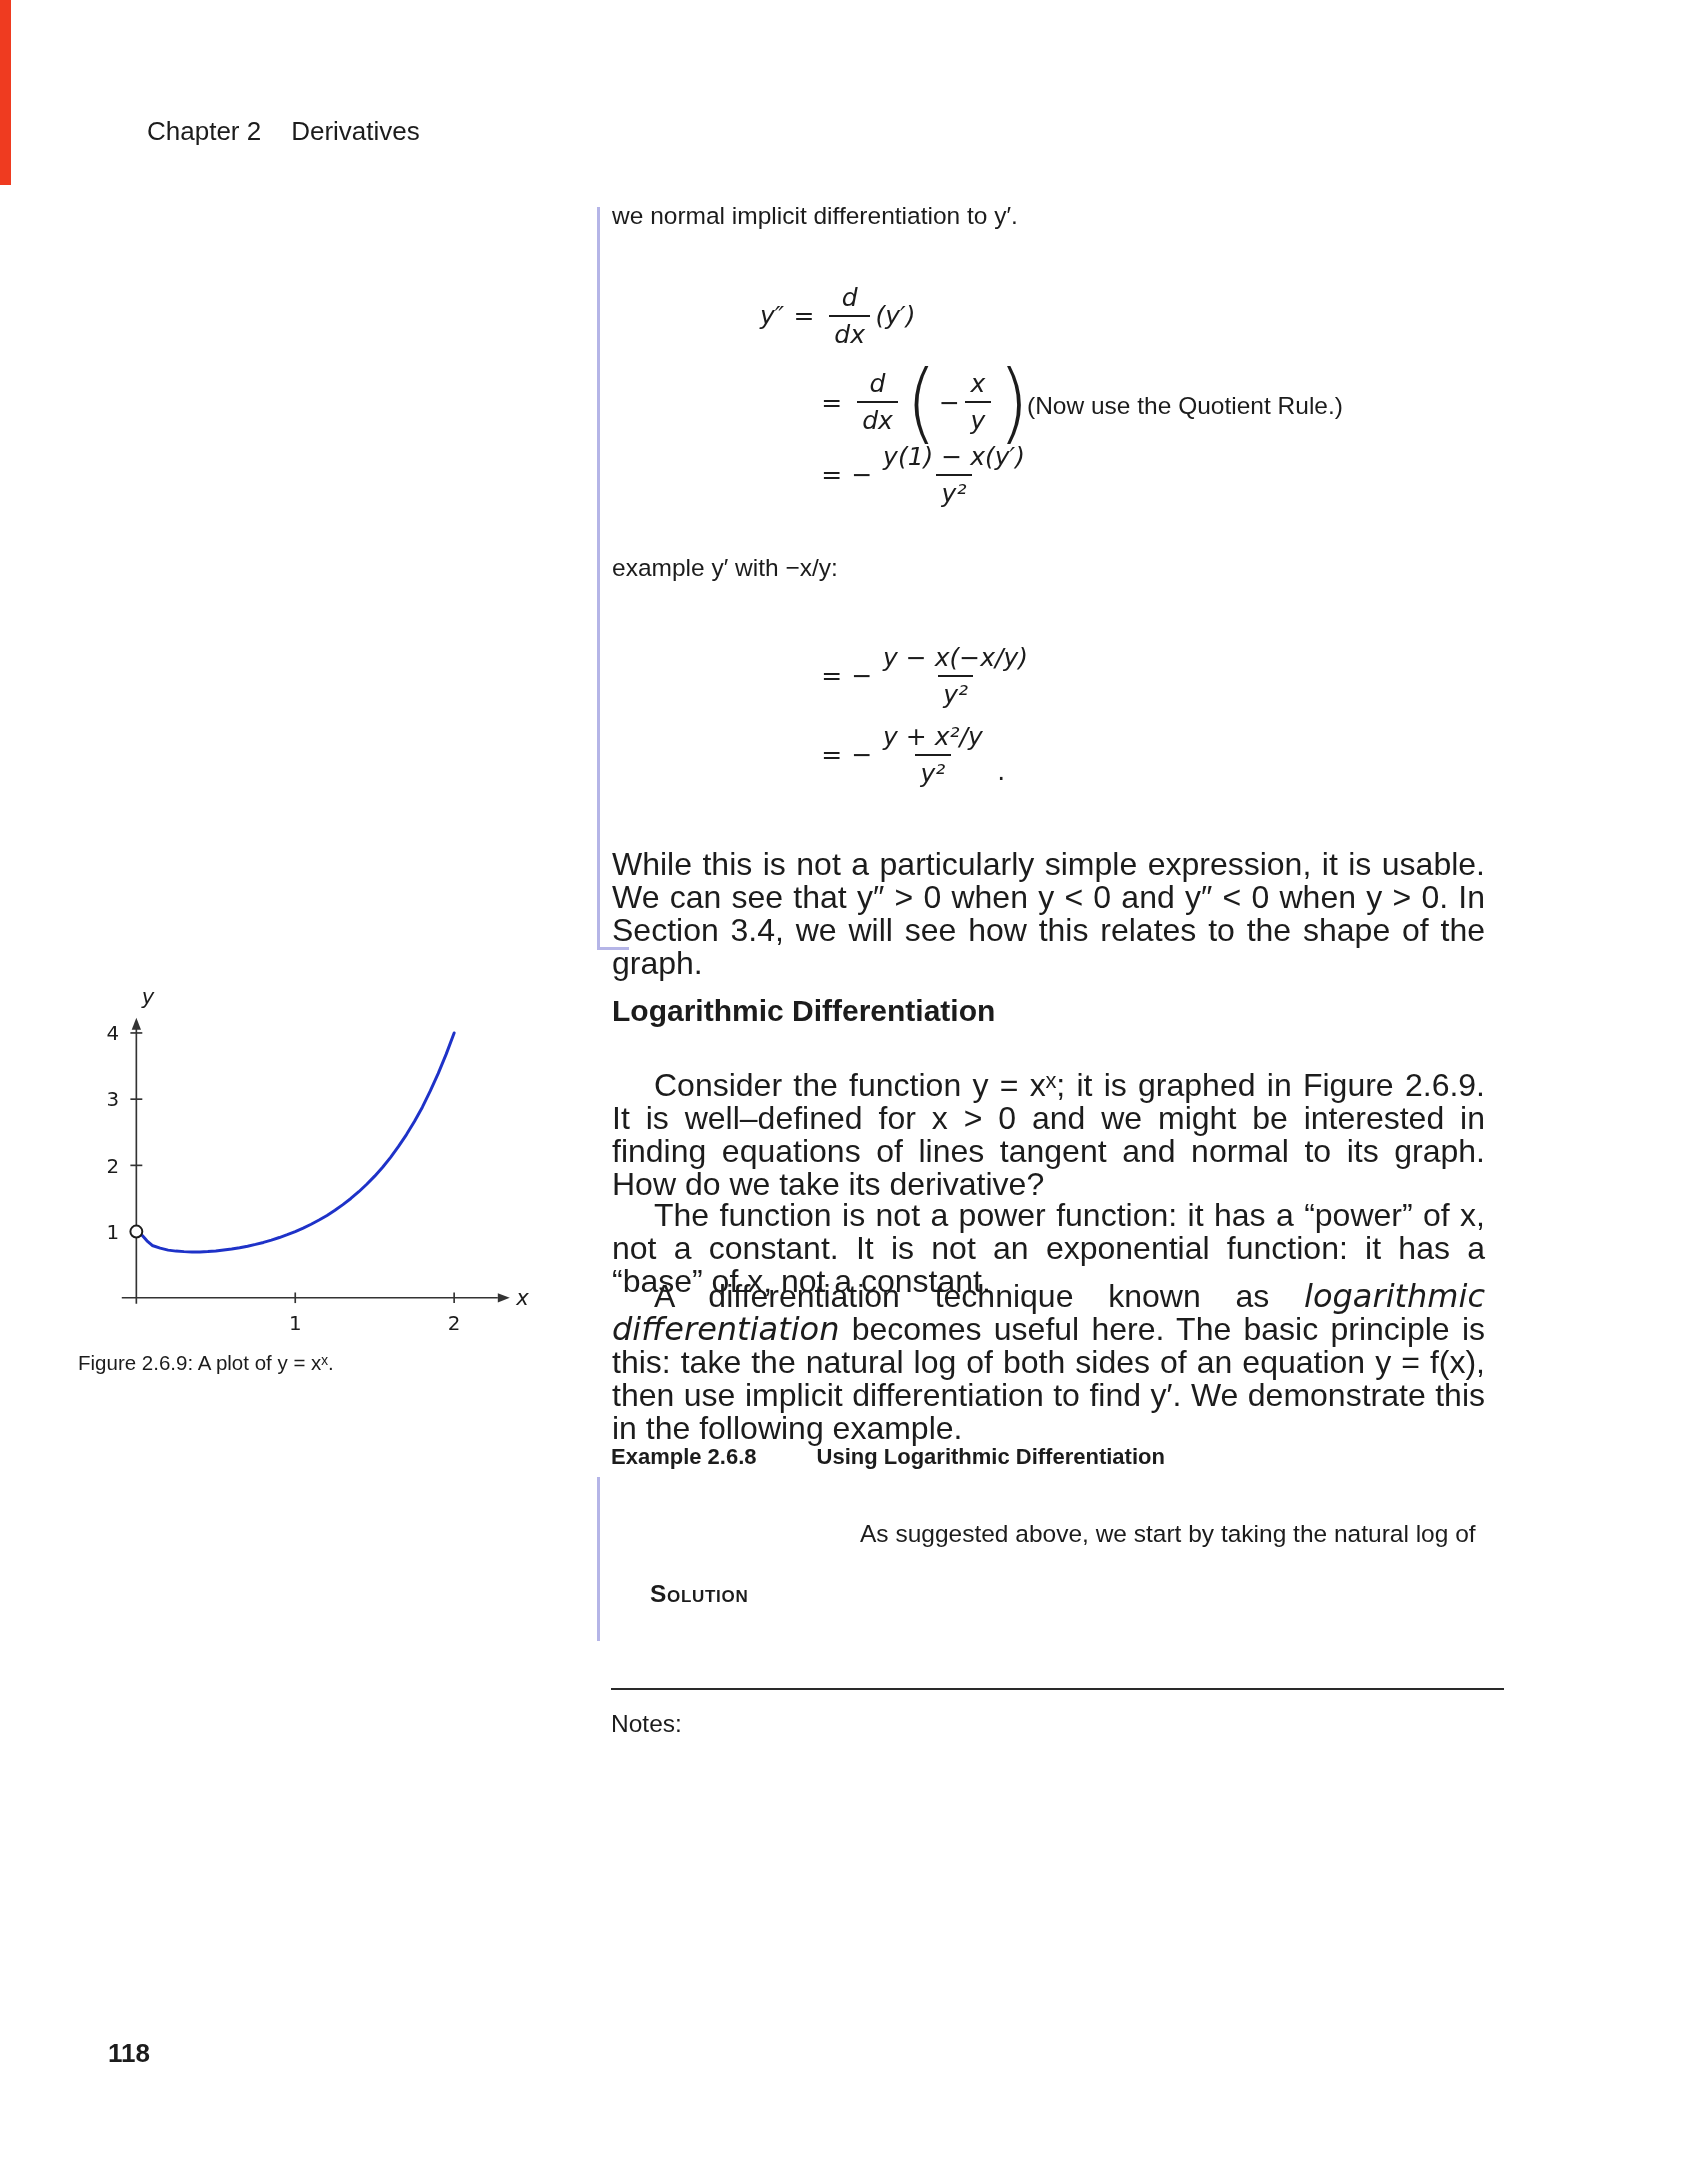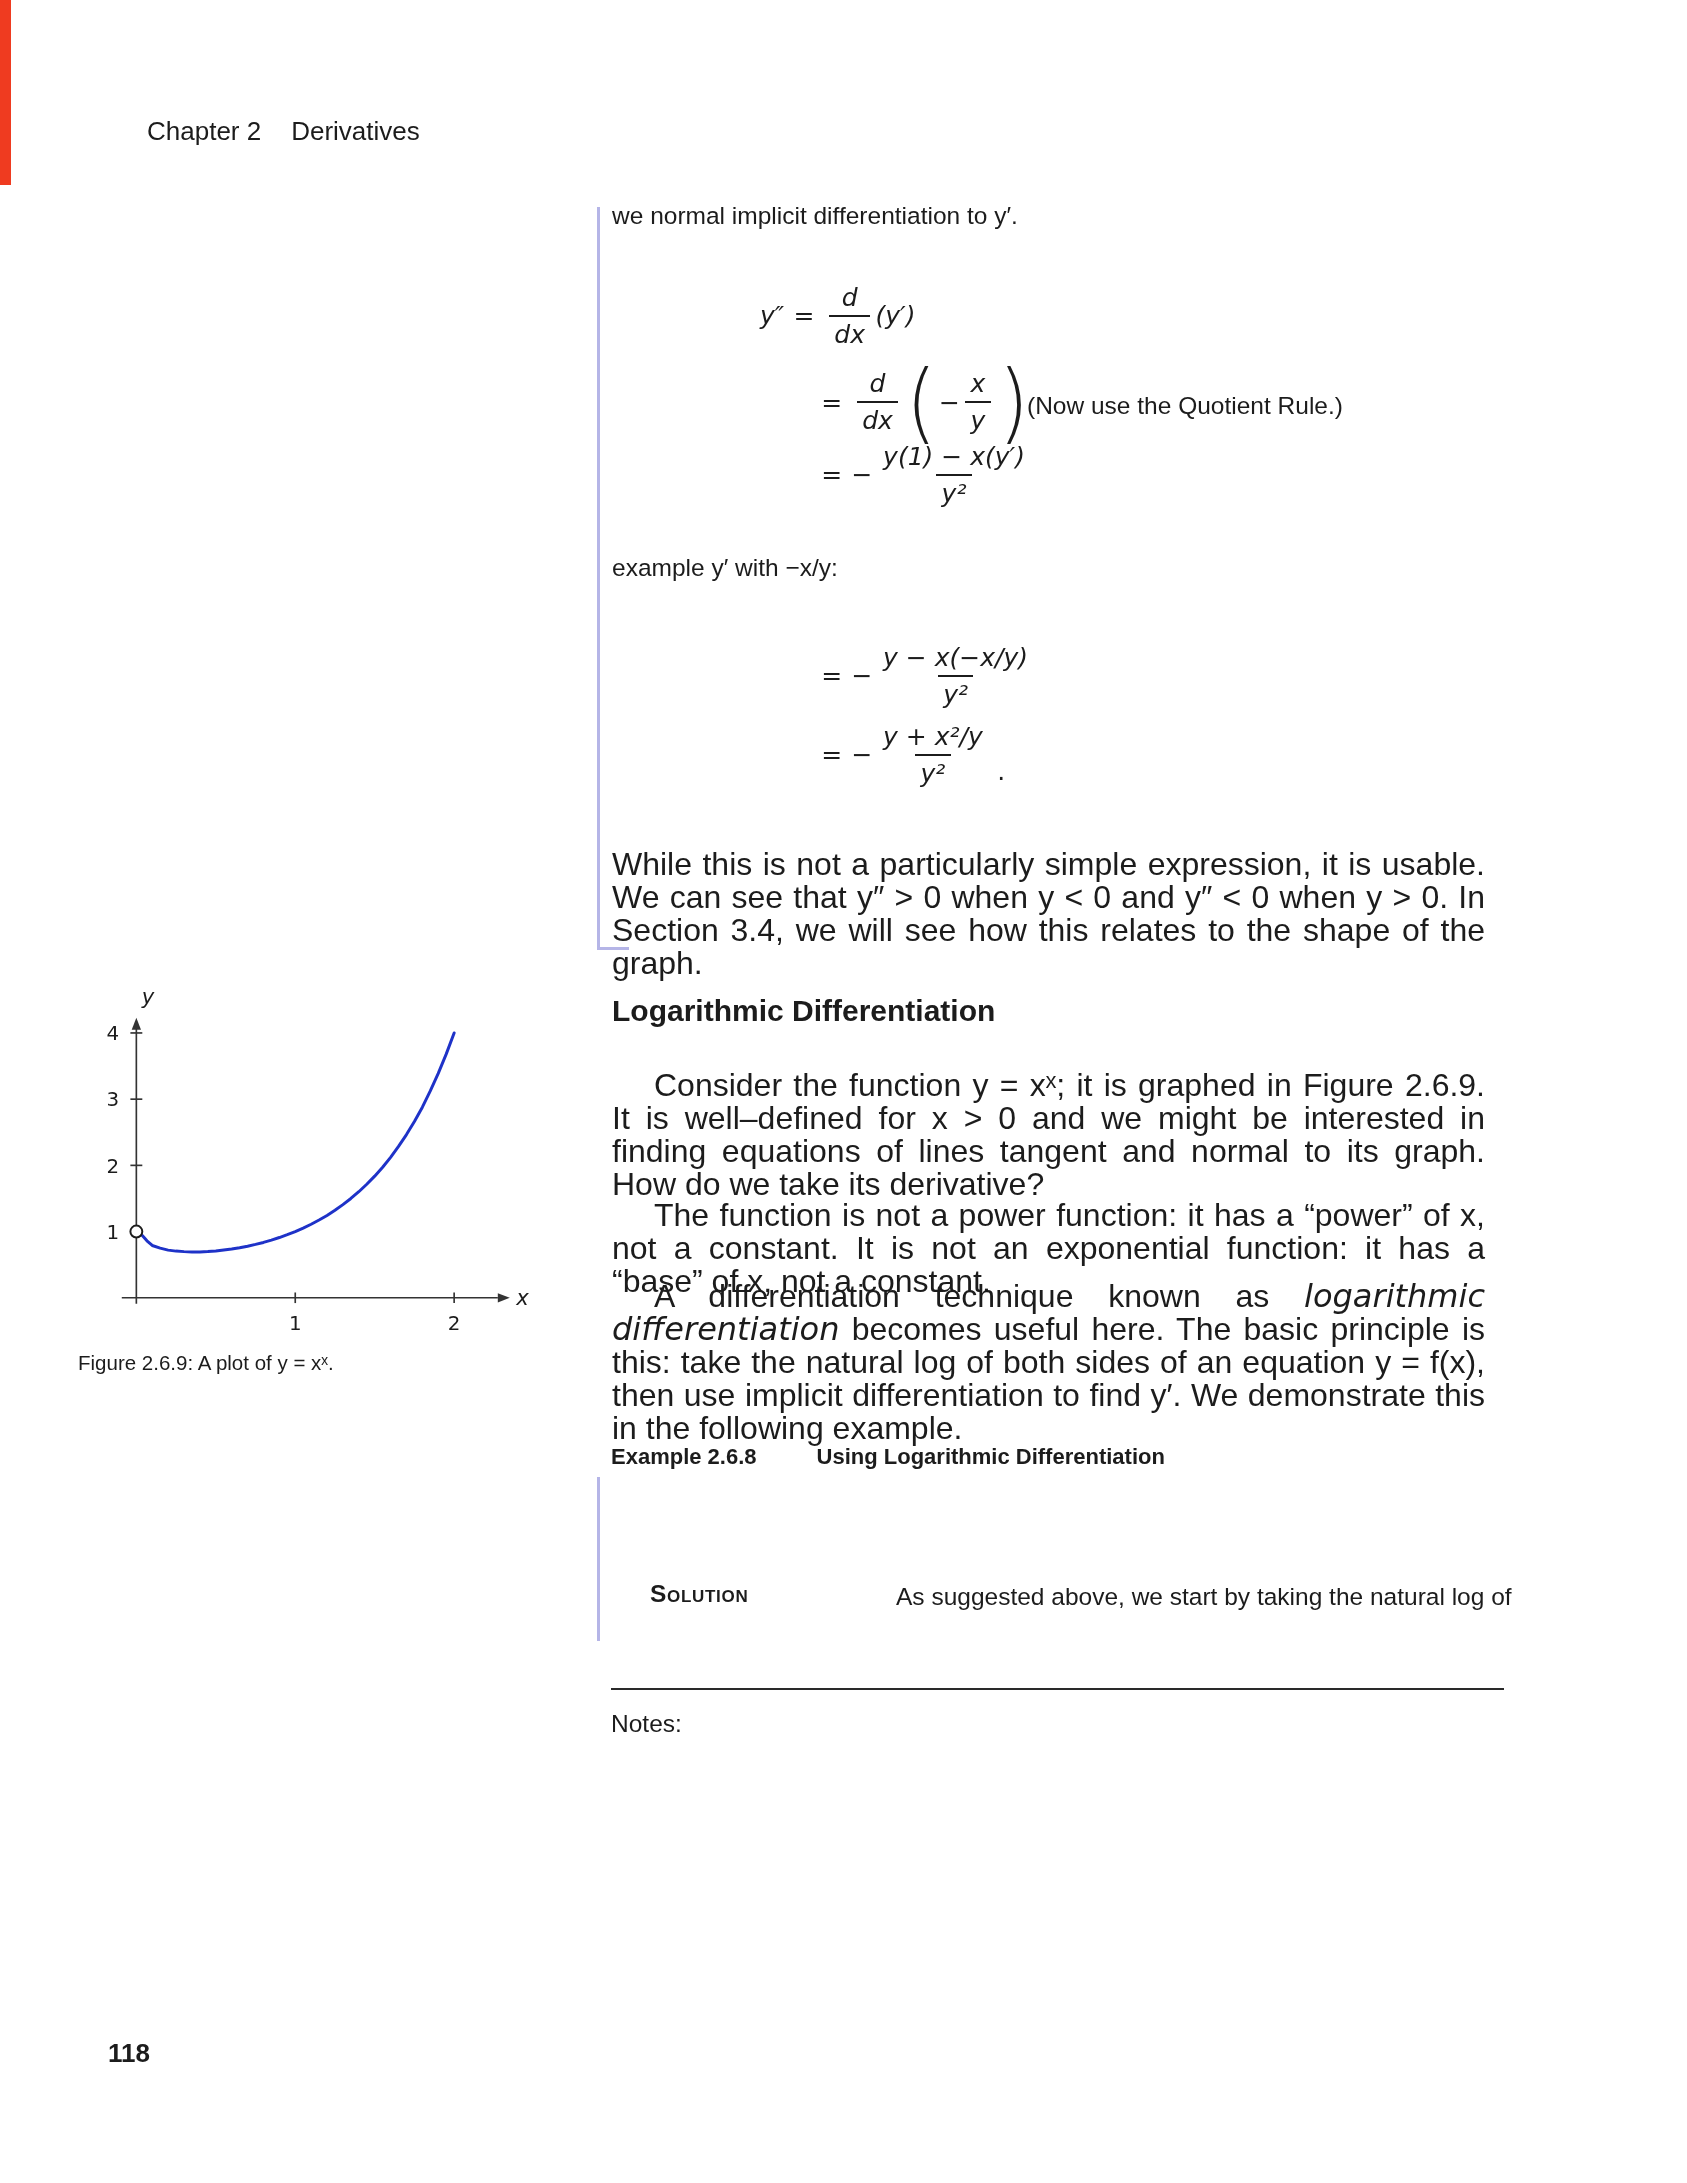--- a/index.html
+++ b/index.html
@@ -144,21 +144,21 @@
 
   <div class="abs caption" style="left:78px;top:1351px;width:457px;">Figure 2.6.9: A plot of y = xˣ.</div>
 
   <div class="abs ex-line" style="left:611px;top:1444px;">
     <span>Example 2.6.8</span><span class="sp">Using Logarithmic Differentiation</span>
   </div>
 
   <div class="abs vrule" style="left:597px;top:1477px;height:164px;"></div>
 
   <div class="abs solution" style="left:650px;top:1580px;">Solution</div>
-  <div class="abs body-line" style="left:860px;top:1583px;width:629px;text-align:justify;margin-left:36px;">As suggested above, we start by taking the natural log of</div>
+  <div class="abs body-line" style="left:860px;top:1520px;width:629px;text-align:justify;">As suggested above, we start by taking the natural log of</div>
 
   <div class="abs hr" style="left:611px;top:1688px;width:893px;"></div>
   <div class="abs body-line" style="left:611px;top:1710px;">Notes:</div>
 
   <div class="abs pagenum" style="left:108px;top:2038px;">118</div>
 
 </div>
 
 
 </body></html>

